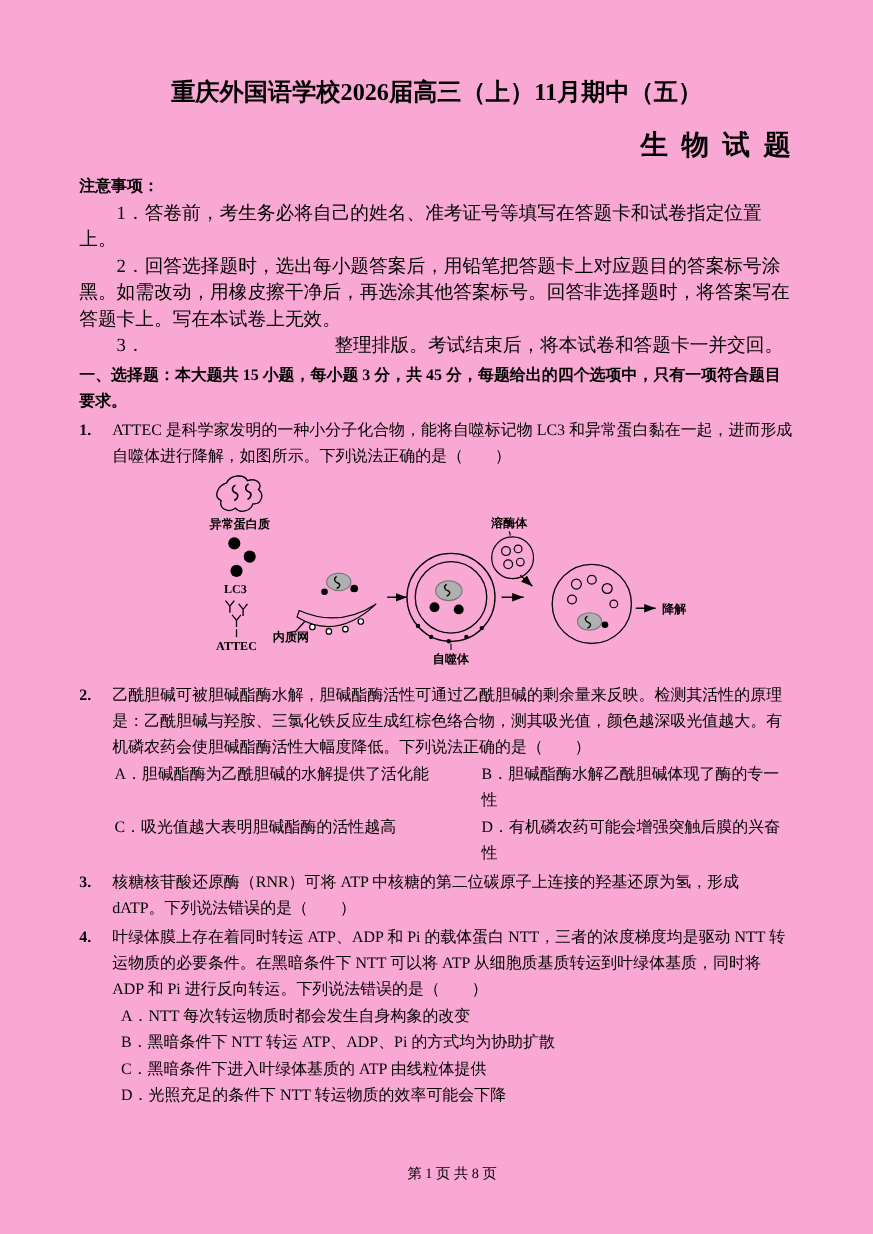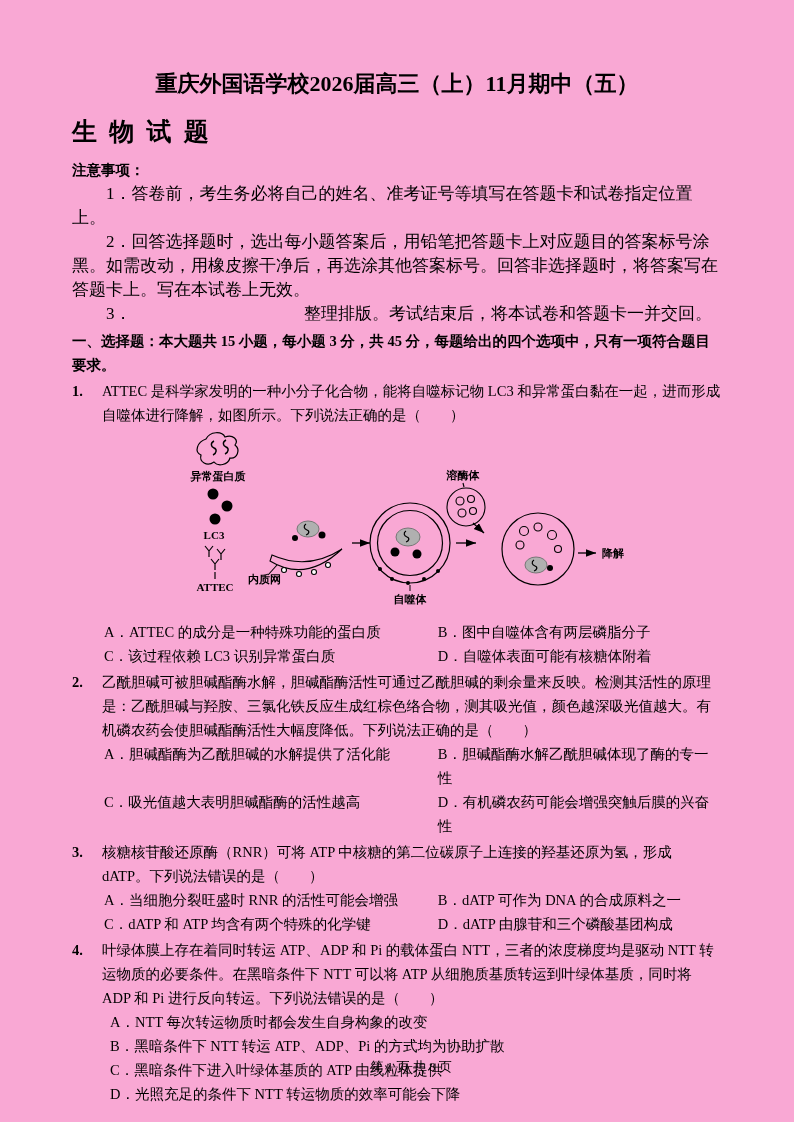--- a/index.html
+++ b/index.html
@@ -4,21 +4,21 @@
 <style>
   *{box-sizing:border-box;}
   html,body{margin:0;padding:0;}
   body{
     width:794px;height:1122px;background:#ffffff;color:#000;
     font-family:"Liberation Serif","DejaVu Serif",serif;
   }
   .page{position:relative;width:794px;height:1122px;padding:70px 72px 0 72px;overflow:hidden;background:#f9a8d4;}
   p{margin:0;}
   .title{margin:0;text-align:center;font-size:22px;font-weight:700;line-height:1.3;}
-  .subtitle{margin:16px 0 0 0;text-align:left;font-size:25px;font-weight:700;letter-spacing:3px;}
+  .subtitle{margin:16px 0 0 0;text-align:right;font-size:25px;font-weight:700;letter-spacing:3px;}
   .notice{margin-top:10px;}
   .notice-heading{font-weight:700;font-size:14.5px;line-height:24px;}
   .notice-item{font-size:17px;line-height:24px;}
   .indent{text-indent:2em;}
   .item3{display:flex;}
   .item3 .num{margin-left:2em;}
   .item3-text{margin-left:auto;padding-right:10px;}
   .section-heading{font-weight:700;font-size:14.5px;line-height:24px;margin-top:3px;}
   .question{font-size:14.5px;line-height:24px;margin-top:2px;}
   .q-row{display:flex;}
@@ -151,52 +151,40 @@
           <ellipse cx="368" cy="134" rx="11" ry="8" fill="#b0b0b0" stroke="#777"></ellipse>
           <path d="M366,129 c-3,2 -2,5 1,6 c3,1 2,4 -1,5" fill="none" stroke="#000" stroke-width="1.2"></path>
           <circle cx="382" cy="137" r="3" fill="#000"></circle>
         </g>
 
         <line x1="410" y1="122" x2="428" y2="122" stroke="#000" stroke-width="1.3" marker-end="url(#arr)"></line>
         <text x="434" y="126">降解</text>
       </svg>
     </figure>
 
-    <div class="options two-col">
-      <span class="option">A．ATTEC 的成分是一种特殊功能的蛋白质</span>
-      <span class="option">B．图中自噬体含有两层磷脂分子</span>
-      <span class="option">C．该过程依赖 LC3 识别异常蛋白质</span>
-      <span class="option">D．自噬体表面可能有核糖体附着</span>
-    </div>
   </div>
 
   <div class="question">
     <div class="q-row">
       <span class="q-num">2.</span>
       <span class="q-stem">乙酰胆碱可被胆碱酯酶水解，胆碱酯酶活性可通过乙酰胆碱的剩余量来反映。检测其活性的原理是：乙酰胆碱与羟胺、三氯化铁反应生成红棕色络合物，测其吸光值，颜色越深吸光值越大。有机磷农药会使胆碱酯酶活性大幅度降低。下列说法正确的是（　　）</span>
     </div>
     <div class="options two-col">
       <span class="option">A．胆碱酯酶为乙酰胆碱的水解提供了活化能</span>
       <span class="option">B．胆碱酯酶水解乙酰胆碱体现了酶的专一性</span>
       <span class="option">C．吸光值越大表明胆碱酯酶的活性越高</span>
       <span class="option">D．有机磷农药可能会增强突触后膜的兴奋性</span>
     </div>
   </div>
 
   <div class="question">
     <div class="q-row">
       <span class="q-num">3.</span>
       <span class="q-stem">核糖核苷酸还原酶（RNR）可将 ATP 中核糖的第二位碳原子上连接的羟基还原为氢，形成 dATP。下列说法错误的是（　　）</span>
     </div>
-    <div class="options two-col">
-      <span class="option">A．当细胞分裂旺盛时 RNR 的活性可能会增强</span>
-      <span class="option">B．dATP 可作为 DNA 的合成原料之一</span>
-      <span class="option">C．dATP 和 ATP 均含有两个特殊的化学键</span>
-      <span class="option">D．dATP 由腺苷和三个磷酸基团构成</span>
-    </div>
   </div>
 
   <div class="question">
     <div class="q-row">
       <span class="q-num">4.</span>
       <span class="q-stem">叶绿体膜上存在着同时转运 ATP、ADP 和 Pi 的载体蛋白 NTT，三者的浓度梯度均是驱动 NTT 转运物质的必要条件。在黑暗条件下 NTT 可以将 ATP 从细胞质基质转运到叶绿体基质，同时将 ADP 和 Pi 进行反向转运。下列说法错误的是（　　）</span>
     </div>
     <div class="options one-col">
       <span class="option">A．NTT 每次转运物质时都会发生自身构象的改变</span>
       <span class="option">B．黑暗条件下 NTT 转运 ATP、ADP、Pi 的方式均为协助扩散</span>

